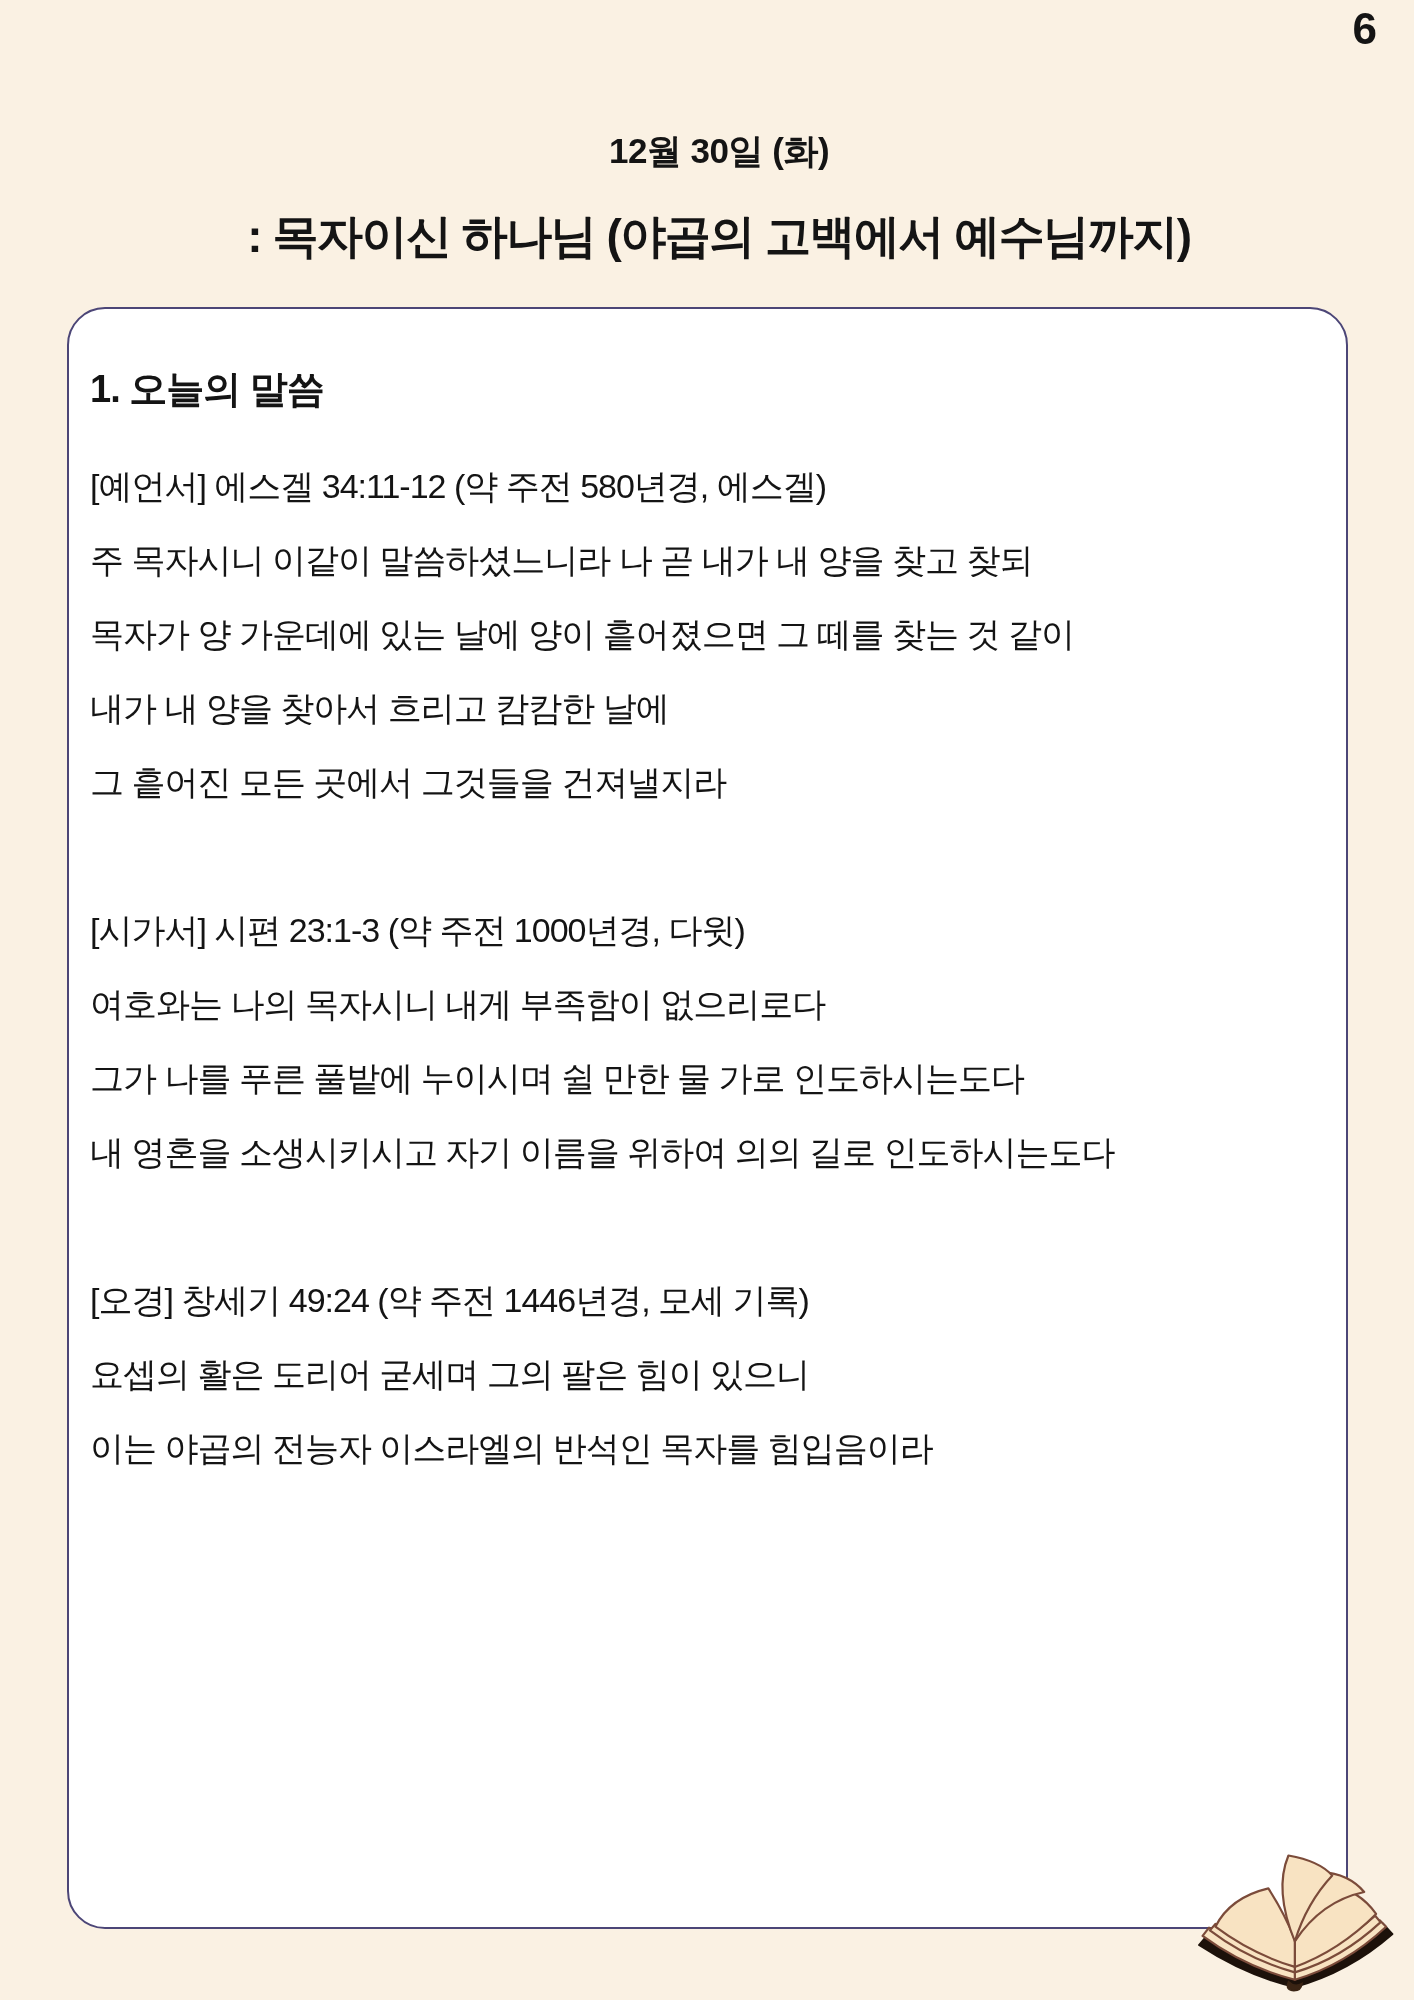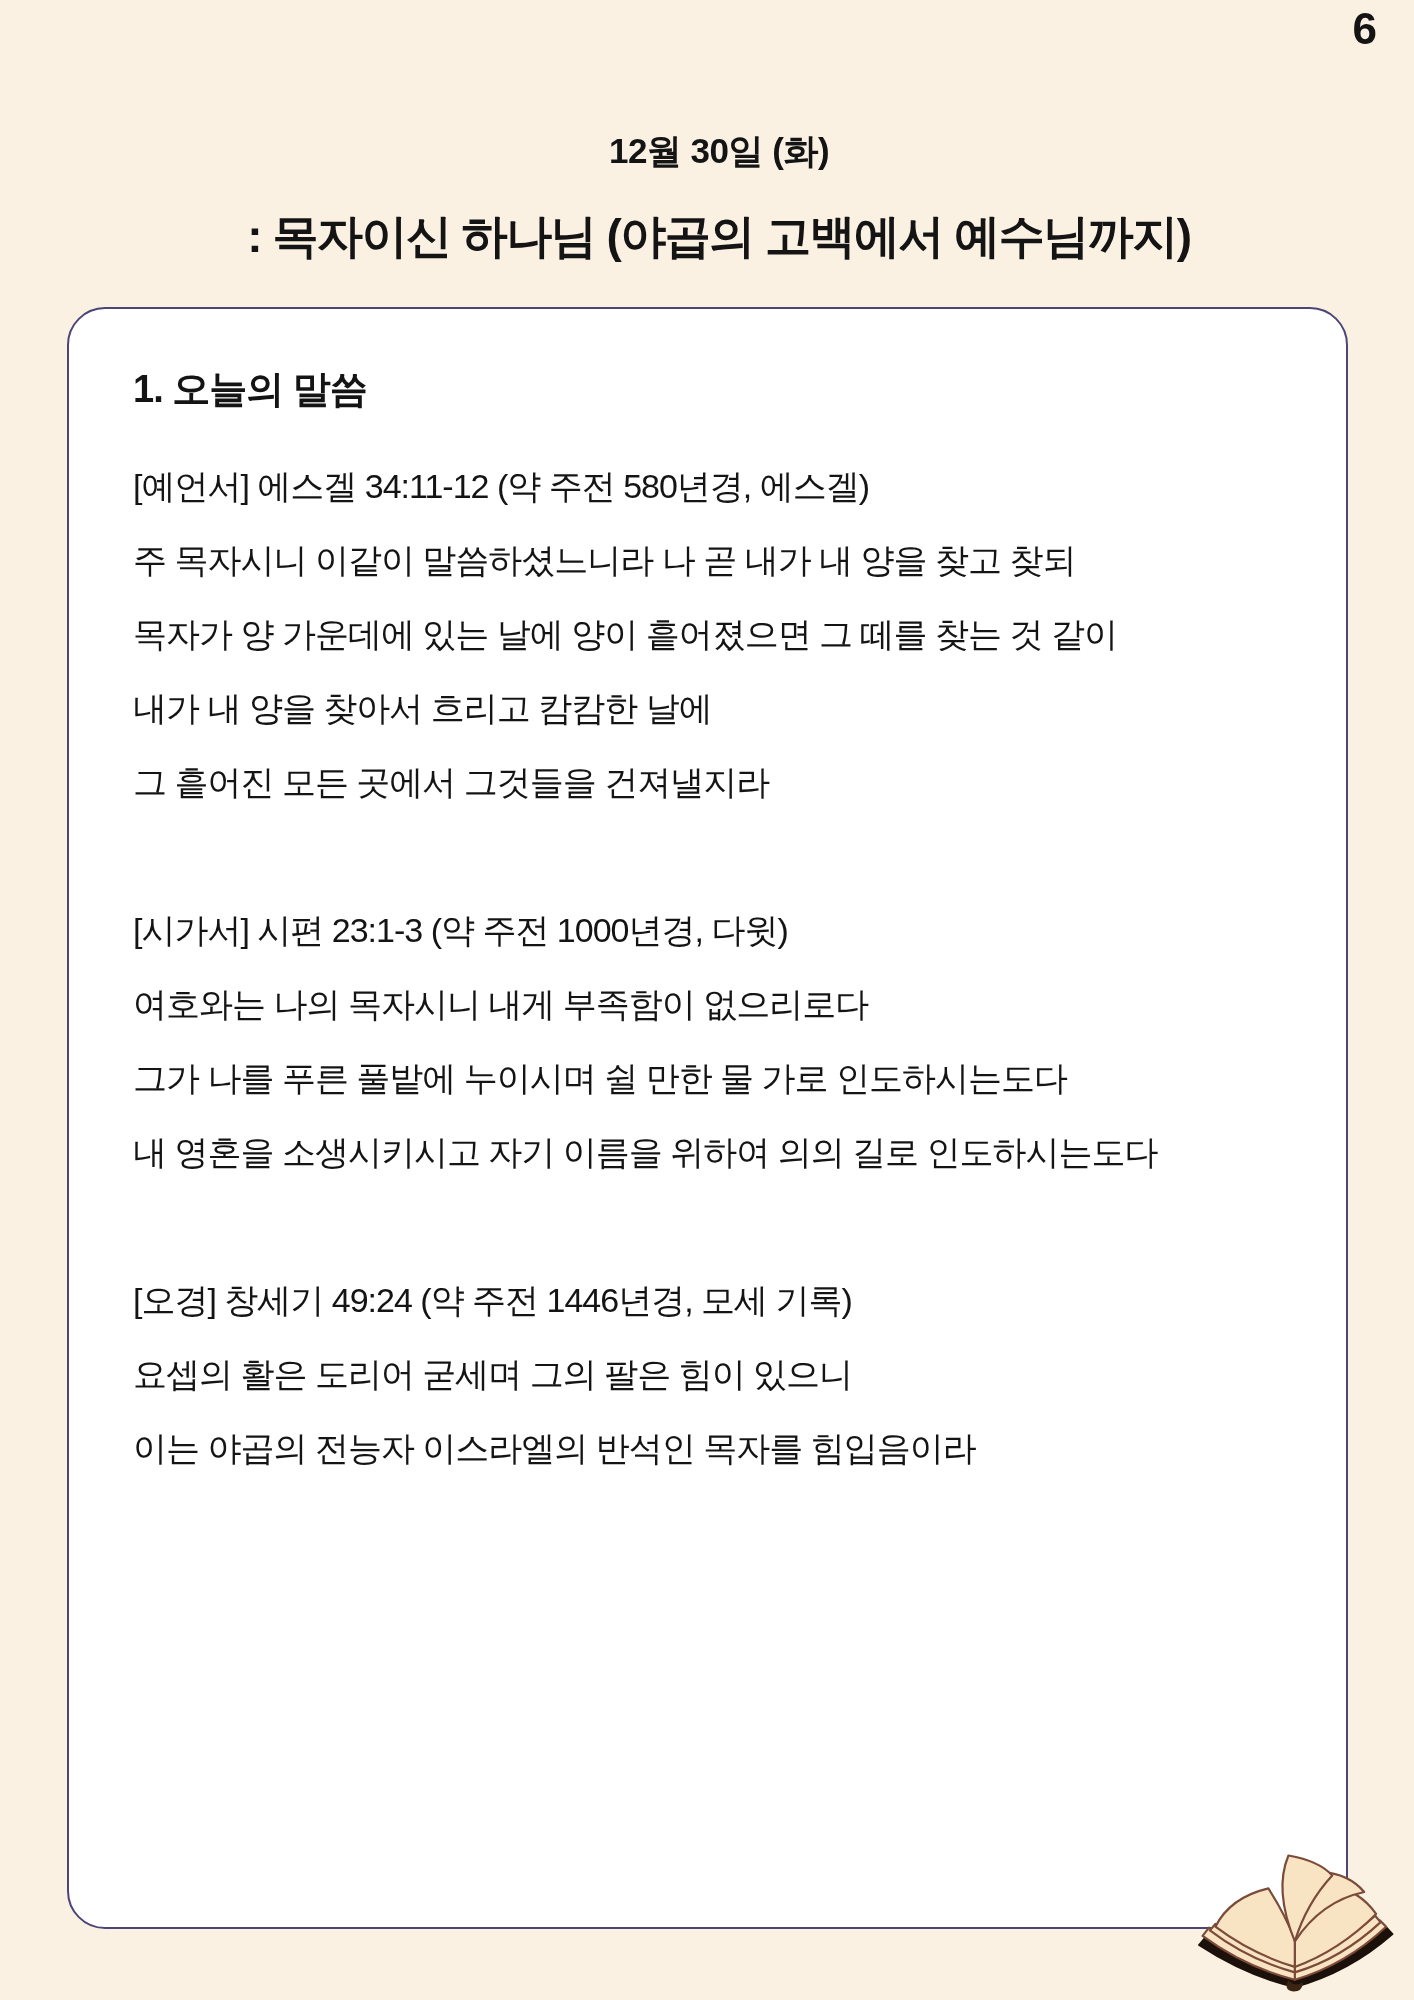--- a/index.html
+++ b/index.html
@@ -53,21 +53,21 @@
   .card {
     position: absolute;
     left: 67px;
     top: 307px;
     width: 1281px;
     height: 1622px;
     box-sizing: border-box;
     background: #FFFFFF;
     border: 2px solid #4C4677;
     border-radius: 38px;
-    padding: 56px 44px 40px 64px;
+    padding: 56px 44px 40px 21px;
   }
   .card-heading {
     margin: 0 0 36px 0;
     font-size: 38px;
     font-weight: 800;
     letter-spacing: -1px;
     line-height: 48px;
   }
   .scripture-section {
     margin: 0 0 74px 0;

